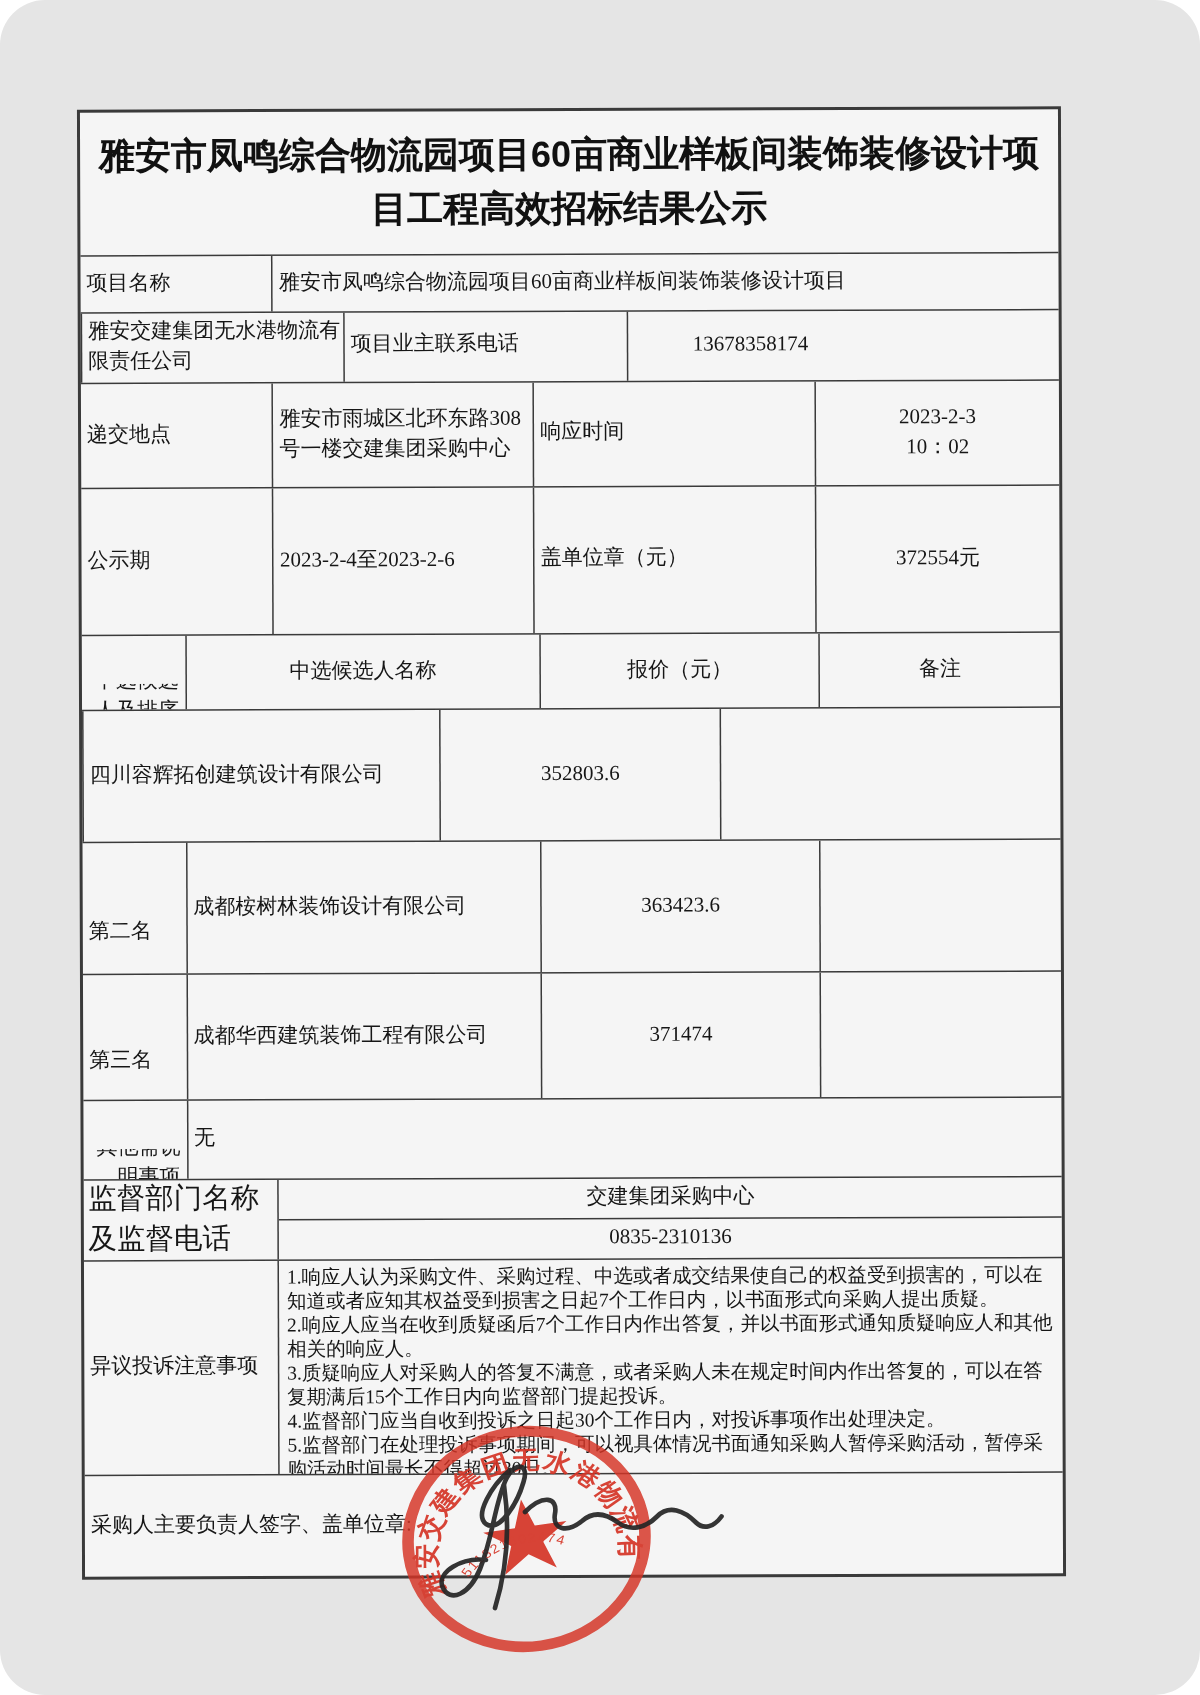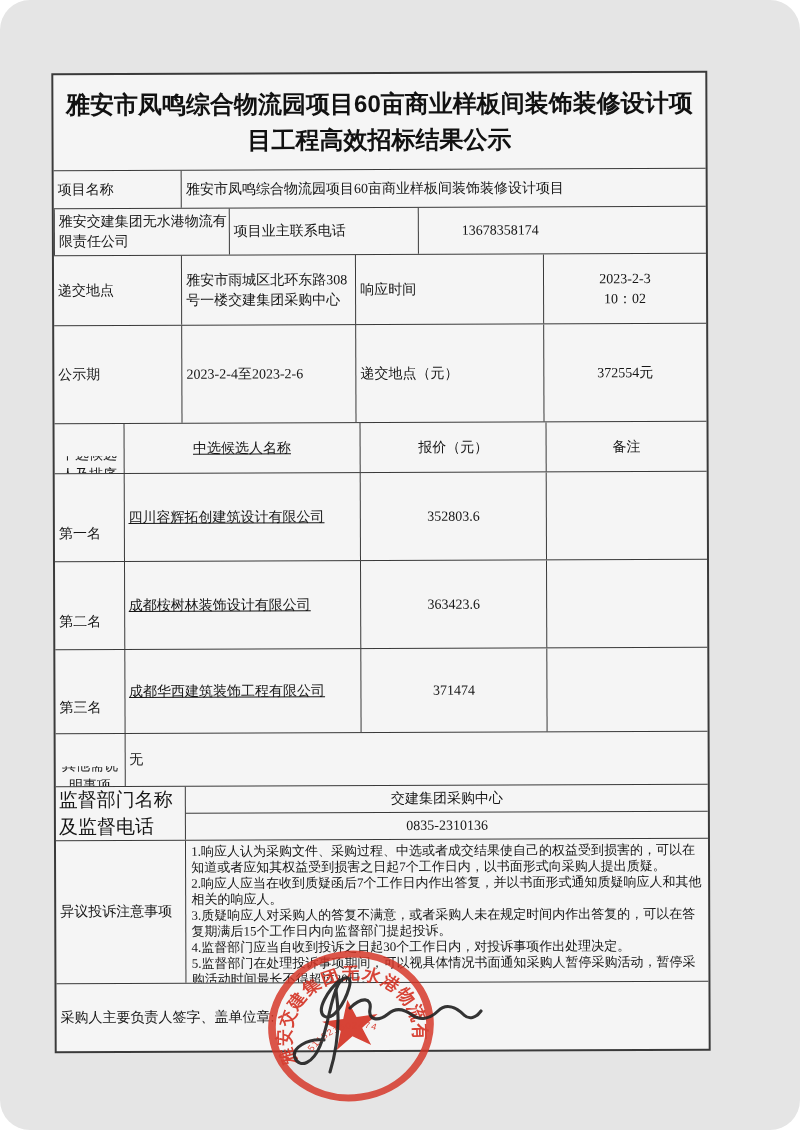--- a/index.html
+++ b/index.html
@@ -23,35 +23,35 @@
   .row.first{border-top:none;}
   .cell{
     box-sizing:border-box;
     border-left:1.6px solid #3a3a3a;
     display:flex;flex-direction:column;justify-content:center;
     font-size:14px;line-height:1.42;
     padding:2px 4px;
     overflow:hidden;
   }
   .cell.nb{border-left:none;}
-  .hcenter{align-items:center;text-align:center;}
+  .hcenter{align-items:center;text-align:right;}
   .left{align-items:flex-start;text-align:left;}
   .title-row{
     height:95px;
     display:flex;align-items:center;justify-content:center;
   }
   .title-text{
     font-family:"Liberation Sans","DejaVu Sans",sans-serif;
     font-weight:bold;font-size:24px;line-height:1.5;
     text-align:center;padding:0 10px;color:#111;
   }
   
-  .ca1{width:128px;} .ca2{width:175px;padding-right:2px;} .ca3{width:189px;} .ca4{width:164px;}
+  .ca1{width:128px;} .ca2{width:175px;padding-right:2px;} .ca3{width:189px;font-family:Liberation Mono, monospace;} .ca4{width:164px;}
   
-  .cb1{width:69px;margin-top:32px;} .cb2{width:238px;text-decoration:underline;} .cb3{width:187px;} .cb4{width:162px;}
+  .cb1{width:69px;margin-top:32px;} .cb2{width:238px;} .cb3{width:187px;} .cb4{width:162px;}
   .cr9-2{width:587px;}
   .cs1{width:130px;} .cs2{width:526px;}
   .h-r1{height:38px;} .h-r2{height:47px;} .h-r3{height:70px;} .h-r4{height:98px;}
   .h-r5{height:50px;} .h-r6{height:88px;} .h-r7{height:88px;} .h-r8{height:84px;}
   .h-r9{height:53px;} .h-r10{height:54px;} .h-r11{height:143px;} .h-r12{height:68px;}
   .sub-split{display:flex;flex-direction:column;padding:0;}
   .sub-cell{flex:1;display:flex;align-items:center;justify-content:center;text-align:center;}
   .sub-cell.top{border-bottom:1.5px solid #3a3a3a;}
   .notice{font-size:13px;line-height:16px;justify-content:flex-start;padding:3px 5px 2px 5px;}
   .notice div{margin:0;}
@@ -87,33 +87,32 @@
       <div class="cell ca3 left">响应时间</div>
       <div class="cell ca4 hcenter">
         <div>2023-2-3</div>
         <div>10：02</div>
       </div>
     </div>
 
     <div class="row h-r4">
       <div class="cell nb ca1 left">公示期</div>
       <div class="cell ca2 left">2023-2-4至2023-2-6</div>
-      <div class="cell ca3 left">递交地点（元）</div>
+      <div class="cell ca3 left">盖单位章（元）</div>
       <div class="cell ca4 hcenter">372554元</div>
     </div>
 
     <div class="row h-r5">
       <div class="cell nb cb1 hcenter">中选候选人及排序</div>
       <div class="cell cb2 hcenter">中选候选人名称</div>
       <div class="cell cb3 hcenter">报价（元）</div>
       <div class="cell cb4 hcenter">备注</div>
     </div>
 
     <div class="row h-r6">
-      <div class="cell nb cb1 left">第一名</div>
       <div class="cell cb2 left">四川容辉拓创建筑设计有限公司</div>
       <div class="cell cb3 hcenter">352803.6</div>
       <div class="cell cb4 hcenter"></div>
     </div>
 
     <div class="row h-r7">
       <div class="cell nb cb1 left">第二名</div>
       <div class="cell cb2 left">成都桉树林装饰设计有限公司</div>
       <div class="cell cb3 hcenter">363423.6</div>
       <div class="cell cb4 hcenter"></div>

